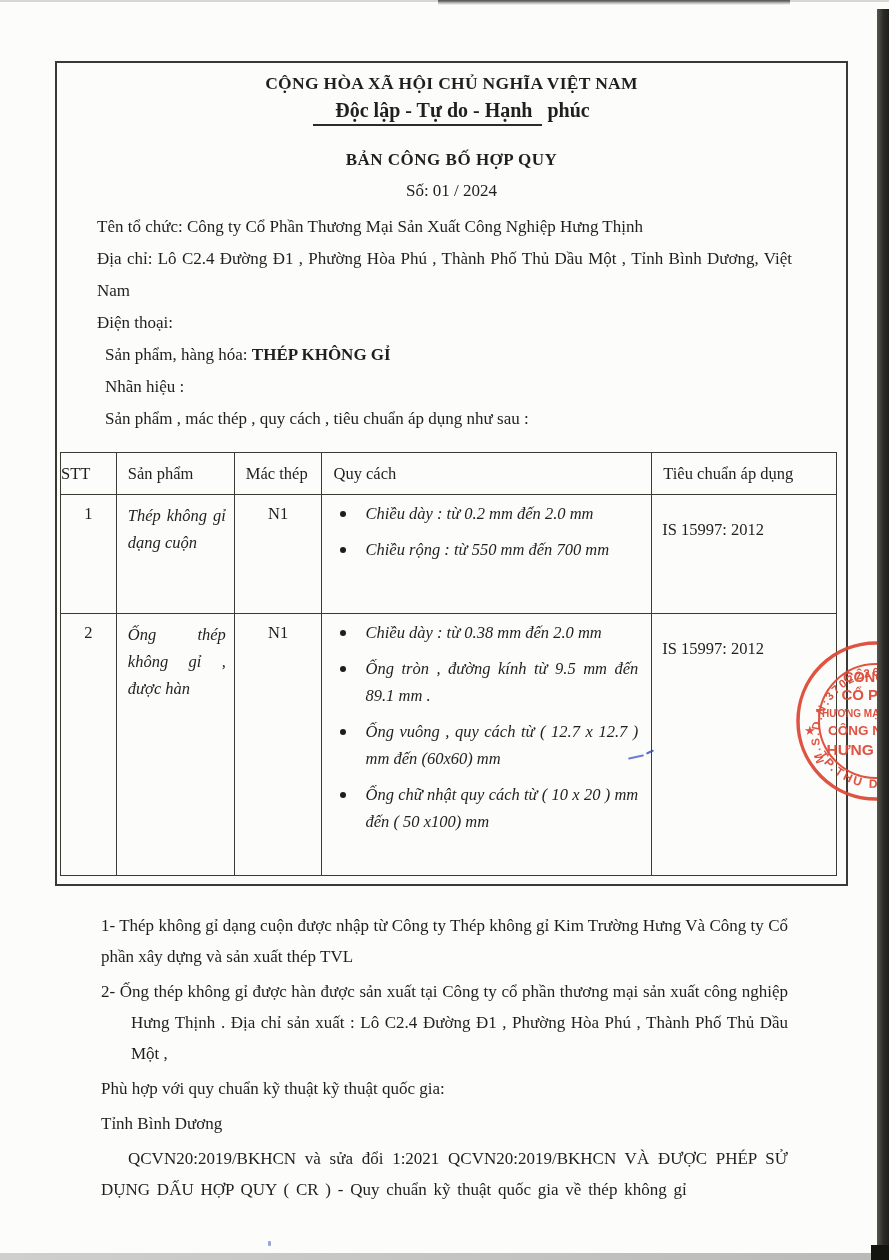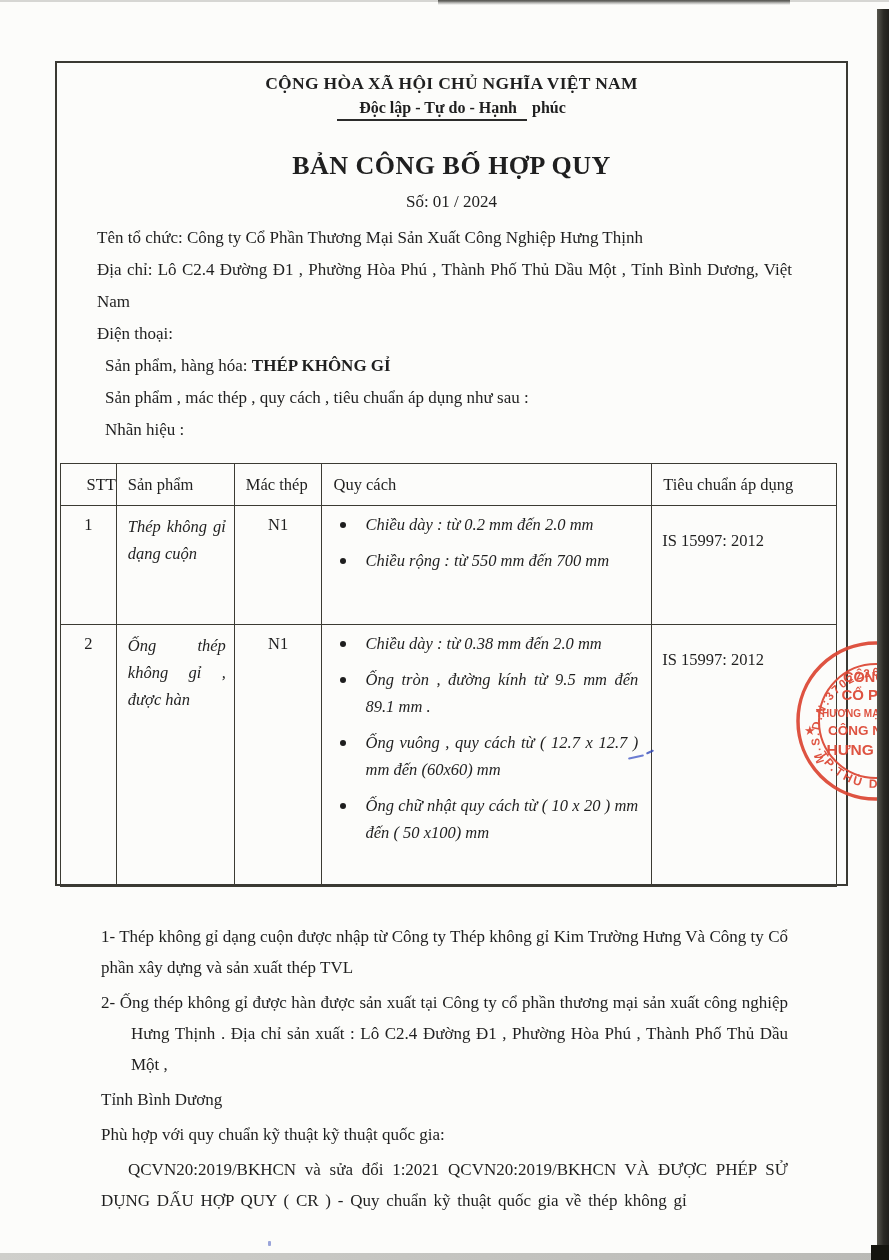--- a/index.html
+++ b/index.html
@@ -9,43 +9,43 @@
     font-family:"Liberation Serif","DejaVu Serif",serif;
     color:#1f1f1f;
   }
   
   .frame {
     position:absolute; left:55px; top:61px; width:793px; height:825px;
     box-sizing:border-box; border:2px solid #3a3933; background:transparent; z-index:1;
   }
   .header { text-align:center; }
   .nation   { margin-top:10px; font-size:17.5px; font-weight:bold; letter-spacing:.3px; }
-  .motto    { margin-top:5px;  font-size:16px; font-weight:bold; }
+  .motto    { margin-top:5px;  font-size:20px; font-weight:bold; }
   .motto-u  { display:inline-block; border-bottom:2px solid #2b2b2b; padding:0 10px 2px 22px; }
   .motto-t  { margin-left:5px; }
-  .title    { margin:30px 0 0; font-size:26px; font-weight:bold; letter-spacing:.5px; }
+  .title    { margin:24px 0 0; font-size:17px; font-weight:bold; letter-spacing:.5px; }
   .docnum   { margin-top:11px; font-size:17px; }
 
   .body-block  { margin:10px 54px 12px 40px; font-size:17px; line-height:32px; }
   .body-block p{ margin:0; }
   .p-justify   { text-align:justify; }
   .p-indent    { margin-left:8px !important; }
   .bold        { font-weight:bold; }
 
   
   table.spec {
     margin:17px 9px 0 3px; width:calc(100% - 12px);
     border-collapse:collapse; table-layout:fixed; font-size:16.5px;
   }
   table.spec th, table.spec td { border:1.5px solid #3c3b33; }
   table.spec th {
     height:41px; font-weight:normal; text-align:left;
     padding:0 4px 0 11px; vertical-align:middle;
   }
-  table.spec th.c-stt { text-align:right; padding:0; }
+  table.spec th.c-stt { text-align:left; padding:0; }
   table.spec td { vertical-align:top; }
   tr.r1 td { height:93px; }
   tr.r2 td { height:236px; }
   td.cell-stt   { text-align:center; padding-top:9px; }
   td.cell-prod  { padding:7px 8px 0 11px; text-align:justify; line-height:27px;font-style:italic; }
   td.cell-grade { text-align:center; padding-top:9px; }
   td.cell-std   { padding:25px 6px 0 10px; }
   ul.specs { margin:4px 0 0; padding:0; list-style:none; }
   ul.specs li {
     position:relative; padding:0 12px 0 42px; margin:0 0 8px;
@@ -98,22 +98,22 @@
       </div>
       <h1 class="title">BẢN CÔNG BỐ HỢP QUY</h1>
       <div class="docnum">Số: 01 / 2024</div>
     </div>
 
     <div class="body-block">
       <p class="p-justify">Tên tổ chức: Công ty Cổ Phần Thương Mại Sản Xuất Công Nghiệp Hưng Thịnh</p>
       <p class="p-justify">Địa chỉ: Lô C2.4 Đường Đ1 , Phường Hòa Phú , Thành Phố Thủ Dầu Một , Tỉnh Bình Dương, Việt Nam</p>
       <p>Điện thoại:</p>
       <p class="p-indent"><span>Sản phẩm, hàng hóa: </span><span class="bold">THÉP KHÔNG GỈ</span></p>
+      <p class="p-indent">Nhãn hiệu :</p>
       <p class="p-indent">Sản phẩm , mác thép , quy cách , tiêu chuẩn áp dụng như sau :</p>
-      <p class="p-indent">Nhãn hiệu :</p>
     </div>
 
     <table class="spec">
       <colgroup>
         <col style="width:7.2%">
           <col style="width:15.2%">
           <col style="width:11.3%">
           <col style="width:42.5%">
           <col style="width:23.8%">
       </colgroup>
@@ -152,22 +152,22 @@
             </ul>
           </td>
           <td class="cell-std">IS 15997: 2012</td>
         </tr>
       </tbody>
     </table>
 
     <div class="notes">
       <p class="note-j">1-  Thép không gỉ dạng cuộn được nhập từ Công ty Thép không gỉ Kim Trường Hưng Và Công ty Cổ phần xây dựng và sản xuất thép TVL</p>
       <p class="note-hang">2-  Ống thép không gỉ được hàn được sản xuất tại Công ty cổ phần thương mại sản xuất công nghiệp Hưng Thịnh . Địa chỉ sản xuất : Lô C2.4 Đường Đ1 , Phường Hòa Phú , Thành Phố Thủ Dầu Một ,</p>
+      <p>Phù hợp với quy chuẩn kỹ thuật kỹ thuật quốc gia:</p>
       <p>Tỉnh Bình Dương</p>
-      <p>Phù hợp với quy chuẩn kỹ thuật kỹ thuật quốc gia:</p>
       <p class="note-out">QCVN20:2019/BKHCN và sửa đổi 1:2021 QCVN20:2019/BKHCN VÀ ĐƯỢC PHÉP SỬ DỤNG DẤU HỢP QUY ( CR ) -  Quy chuẩn kỹ thuật quốc gia về thép không gỉ</p>
     </div>
 
   </div>
 
   <svg class="stamp" width="200" height="200" viewBox="0 0 200 200">
     <defs>
       <path id="arcTop" d="M 49.4 142.4 A 61 61 0 1 1 165.1 111.4"></path>
       <path id="arcBottom" d="M 39.3 128.3 A 67 67 0 0 0 160.7 128.3"></path>
     </defs>

